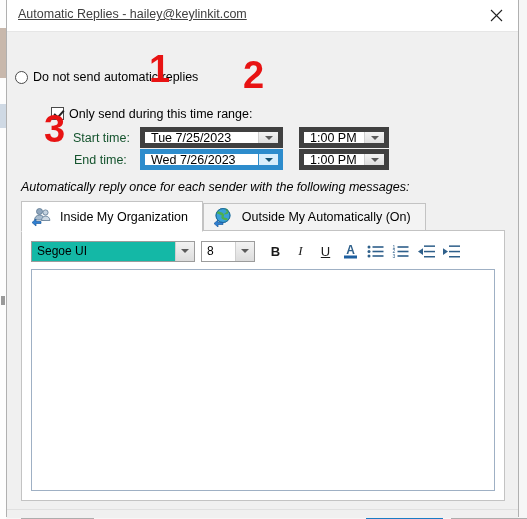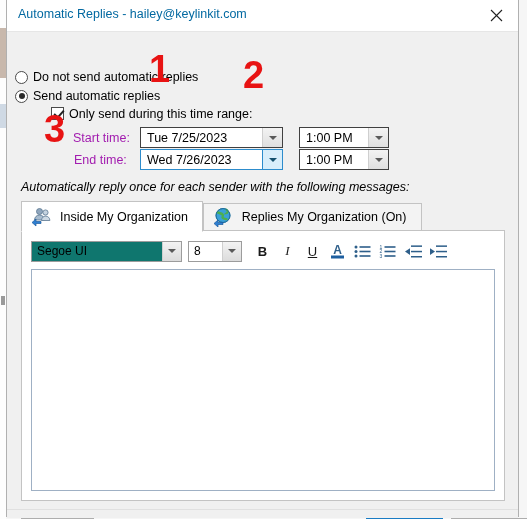--- a/index.html
+++ b/index.html
@@ -57,22 +57,23 @@
     position: relative;
     height: 31px;
     background: #ffffff;
     border-bottom: 1px solid #e6e6e6;
   }
   .title-text {
     position: absolute;
     left: 11px;
     top: 7px;
     font-size: 12.5px;
-    color: #0369a1;
-    white-space: nowrap;
+    color: #404040;
+    white-space: nowrap;
+    text-decoration: underline;
   }
   .close-btn {
     position: absolute;
     right: 0; top: 0;
     width: 44px; height: 31px;
     display: flex; align-items: center; justify-content: center;
     cursor: default;
   }
   .close-btn svg { display: block; }
 
@@ -137,32 +138,32 @@
     width: 4px; height: 8px;
     border: solid #222;
     border-width: 0 2px 2px 0;
     transform: rotate(42deg);
   }
 
   
   .fld-label {
     position: absolute;
     font-size: 12.5px;
-    color: #a21caf;
+    color: #14532d;
     white-space: nowrap;
   }
   .lbl-start { left: 66px; top: 99px; }
   .lbl-end   { left: 67px; top: 121px; }
 
   
   .combo {
     position: absolute;
     height: 21px;
     background: #ffffff;
-    border: 1px solid #404040;
+    border: 5px solid #404040;
     box-sizing: border-box;
     display: flex;
     align-items: stretch;
   }
   .combo .val {
     flex: 1;
     display: flex;
     align-items: center;
     padding-left: 6px;
     font-size: 12.5px;
@@ -260,22 +261,22 @@
 
   
   .fmtbar {
     position: absolute;
     left: 9px; top: 9px;
     display: flex;
     align-items: center;
     height: 22px;
   }
   .font-combo {
-    width: 151px; height: 21px;
-    background: #0f766e;
+    width: 164px; height: 21px;
+    background: #14b8a6;
     border: 1px solid #9c9c9c;
     box-sizing: border-box;
     display: flex; align-items: stretch;
   }
   .size-combo {
     width: 54px; height: 21px;
     background: #fff;
     border: 1px solid #9c9c9c;
     box-sizing: border-box;
     display: flex; align-items: stretch;
@@ -376,24 +377,20 @@
       </div>
     </div>
 
     <div class="body-area">
 
       <div class="radio-row r1">
         <span class="radio-dot"></span>
         <span>Do not send automatic replies</span>
       </div>
 
-      <div class="radio-row r2">
-        <span class="radio-dot checked"></span>
-        <span>Send automatic replies</span>
-      </div>
 
       <div class="check-row">
         <span class="check-box checked"></span>
         <span>Only send during this time range:</span>
       </div>
 
       <div class="fld-label lbl-start">Start time:</div>
       <div class="combo cb-start-date">
         <div class="val">Tue 7/25/2023</div>
         <div class="arrow">
@@ -435,21 +432,21 @@
           <span>Inside My Organization</span>
         </div>
         <div class="tab inactive">
           <svg class="ticon" viewBox="0 0 22 20">
             <circle cx="10" cy="8.5" r="7" fill="#3aa0d8" stroke="#1e6f9e" stroke-width="0.9"></circle>
             <path d="M4 5c2 1.6 4 1 5.5 2.4 1.4 1.3-1 2.6.4 3.8 1.3 1.1 3.4.2 4.2 1.6" fill="none" stroke="#4caf50" stroke-width="2.4"></path>
             <path d="M12.5 2.2c1.6 .7 2.6 2 2 3.2-.6 1.3-2.6 .7-2.2 2" fill="none" stroke="#4caf50" stroke-width="2"></path>
             <ellipse cx="10" cy="8.5" rx="7" ry="7" fill="none" stroke="#1e6f9e" stroke-width="0.9"></ellipse>
             <path d="M10 15.5 L5 15.5 L5 13 L1 16.5 L5 20 L5 17.5 L10 17.5 Z" fill="#2f7fd1" stroke="#1c5c9e" stroke-width="0.7"></path>
           </svg>
-          <span>Replies My Organization (On)</span>
+          <span>Outside My Automatically (On)</span>
         </div>
       </div>
 
       <div class="tabpanel">
 
         <div class="fmtbar">
           <div class="font-combo">
             <div class="val">Segoe UI</div>
             <div class="arrow">
                 <span class="chev"></span>

